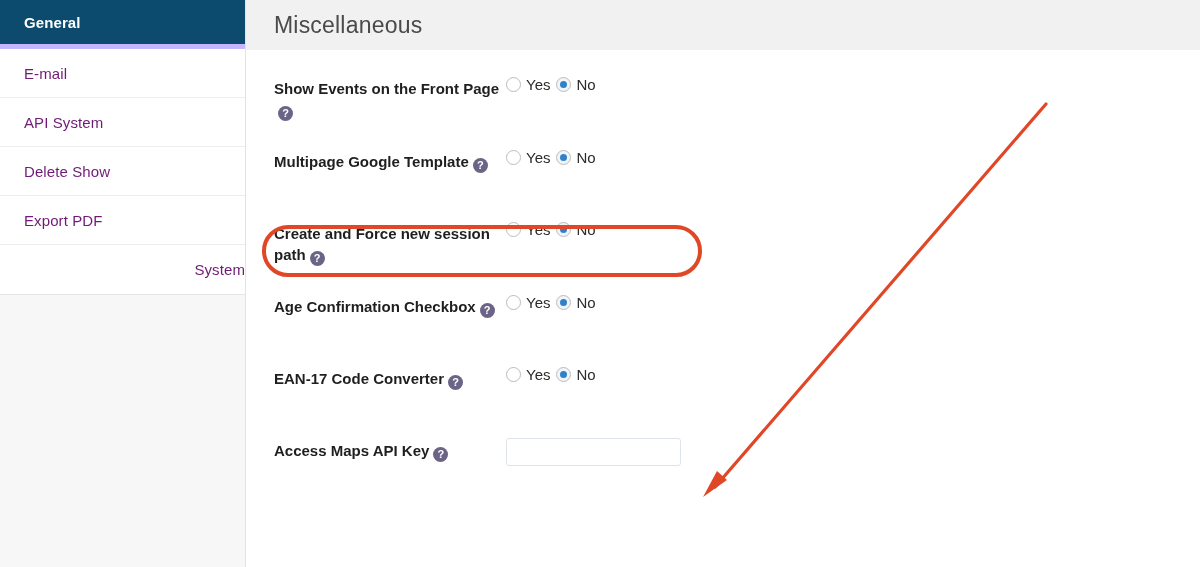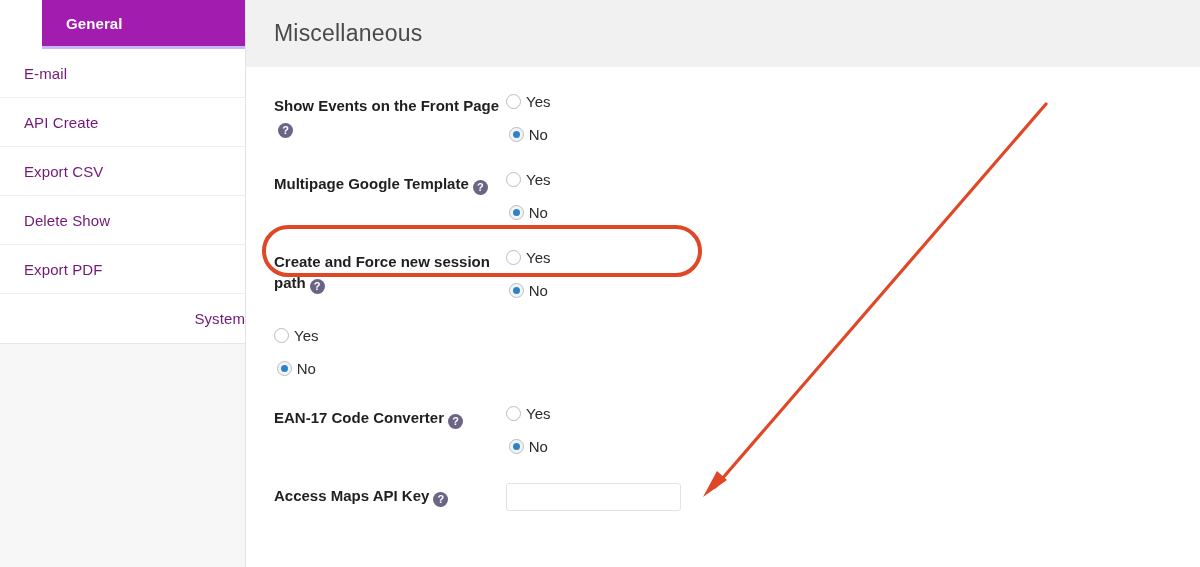--- a/index.html
+++ b/index.html
@@ -43,37 +43,36 @@
     box-sizing: border-box;
     font-size: 15px;
     color: #701a75;
     background: #ffffff;
     border-bottom: 1px solid #eeeeee;
     cursor: pointer;
     letter-spacing: .1px;
   }
   .nav-item:last-child { border-bottom: none; justify-content: flex-end; }
   .nav-item.active {
-    background: #a21caf;
+    background: #0c4a6e;
     color: #ffffff;
     font-weight: bold;
-    border-bottom: 3px solid #c4b5fd;
-    margin-left: 42px;
+    border-bottom: 5px solid #c4b5fd;
   }
 
   
   .main {
     flex: 1 1 auto;
     height: 567px;
     background: #ffffff;
     position: relative;
     box-sizing: border-box;
   }
   .panel-header {
-    height: 67px;
+    height: 50px;
     background: #f1f1f1;
     display: flex;
     align-items: center;
     padding-left: 28px;
     box-sizing: border-box;
   }
   .panel-title {
     font-size: 23px;
     font-weight: normal;
     color: #4a4a4a;
@@ -119,22 +118,21 @@
   }
 
   .row-control {
     display: flex;
     align-items: center;
     padding-top: 4px;
   }
   .radio-group {
     display: flex;
     align-items: center;
-    gap: 16px;
-    flex-direction: column;
+    gap: 0;
   }
   .radio-opt {
     display: inline-flex;
     align-items: center;
     cursor: pointer;
     margin-right: 6px;
   }
   .radio-mark {
     width: 15px;
     height: 15px;
@@ -212,26 +210,23 @@
 
       <div class="nav-item active">
         <span>General</span>
       </div>
 
       <div class="nav-item">
         <span>E-mail</span>
       </div>
 
       <div class="nav-item">
-        <span>API Create</span>
-      </div>
-
-      <div class="nav-item">
-        <span>Export CSV</span>
-      </div>
+        <span>API System</span>
+      </div>
+
 
       <div class="nav-item">
         <span>Delete Show</span>
       </div>
 
       <div class="nav-item">
         <span>Export PDF</span>
       </div>
 
       <div class="nav-item">
@@ -297,20 +292,23 @@
             </label>
             <label class="radio-opt checked">
               <span class="radio-mark"></span>
               <span class="radio-label">No</span>
             </label>
           </div>
         </div>
       </div>
 
       <div class="form-row">
+        <div class="row-label">
+          <span>Age Confirmation Checkbox</span><span class="help-icon">?</span>
+        </div>
         <div class="row-control">
           <div class="radio-group">
             <label class="radio-opt">
               <span class="radio-mark"></span>
               <span class="radio-label">Yes</span>
             </label>
             <label class="radio-opt checked">
               <span class="radio-mark"></span>
               <span class="radio-label">No</span>
             </label>

